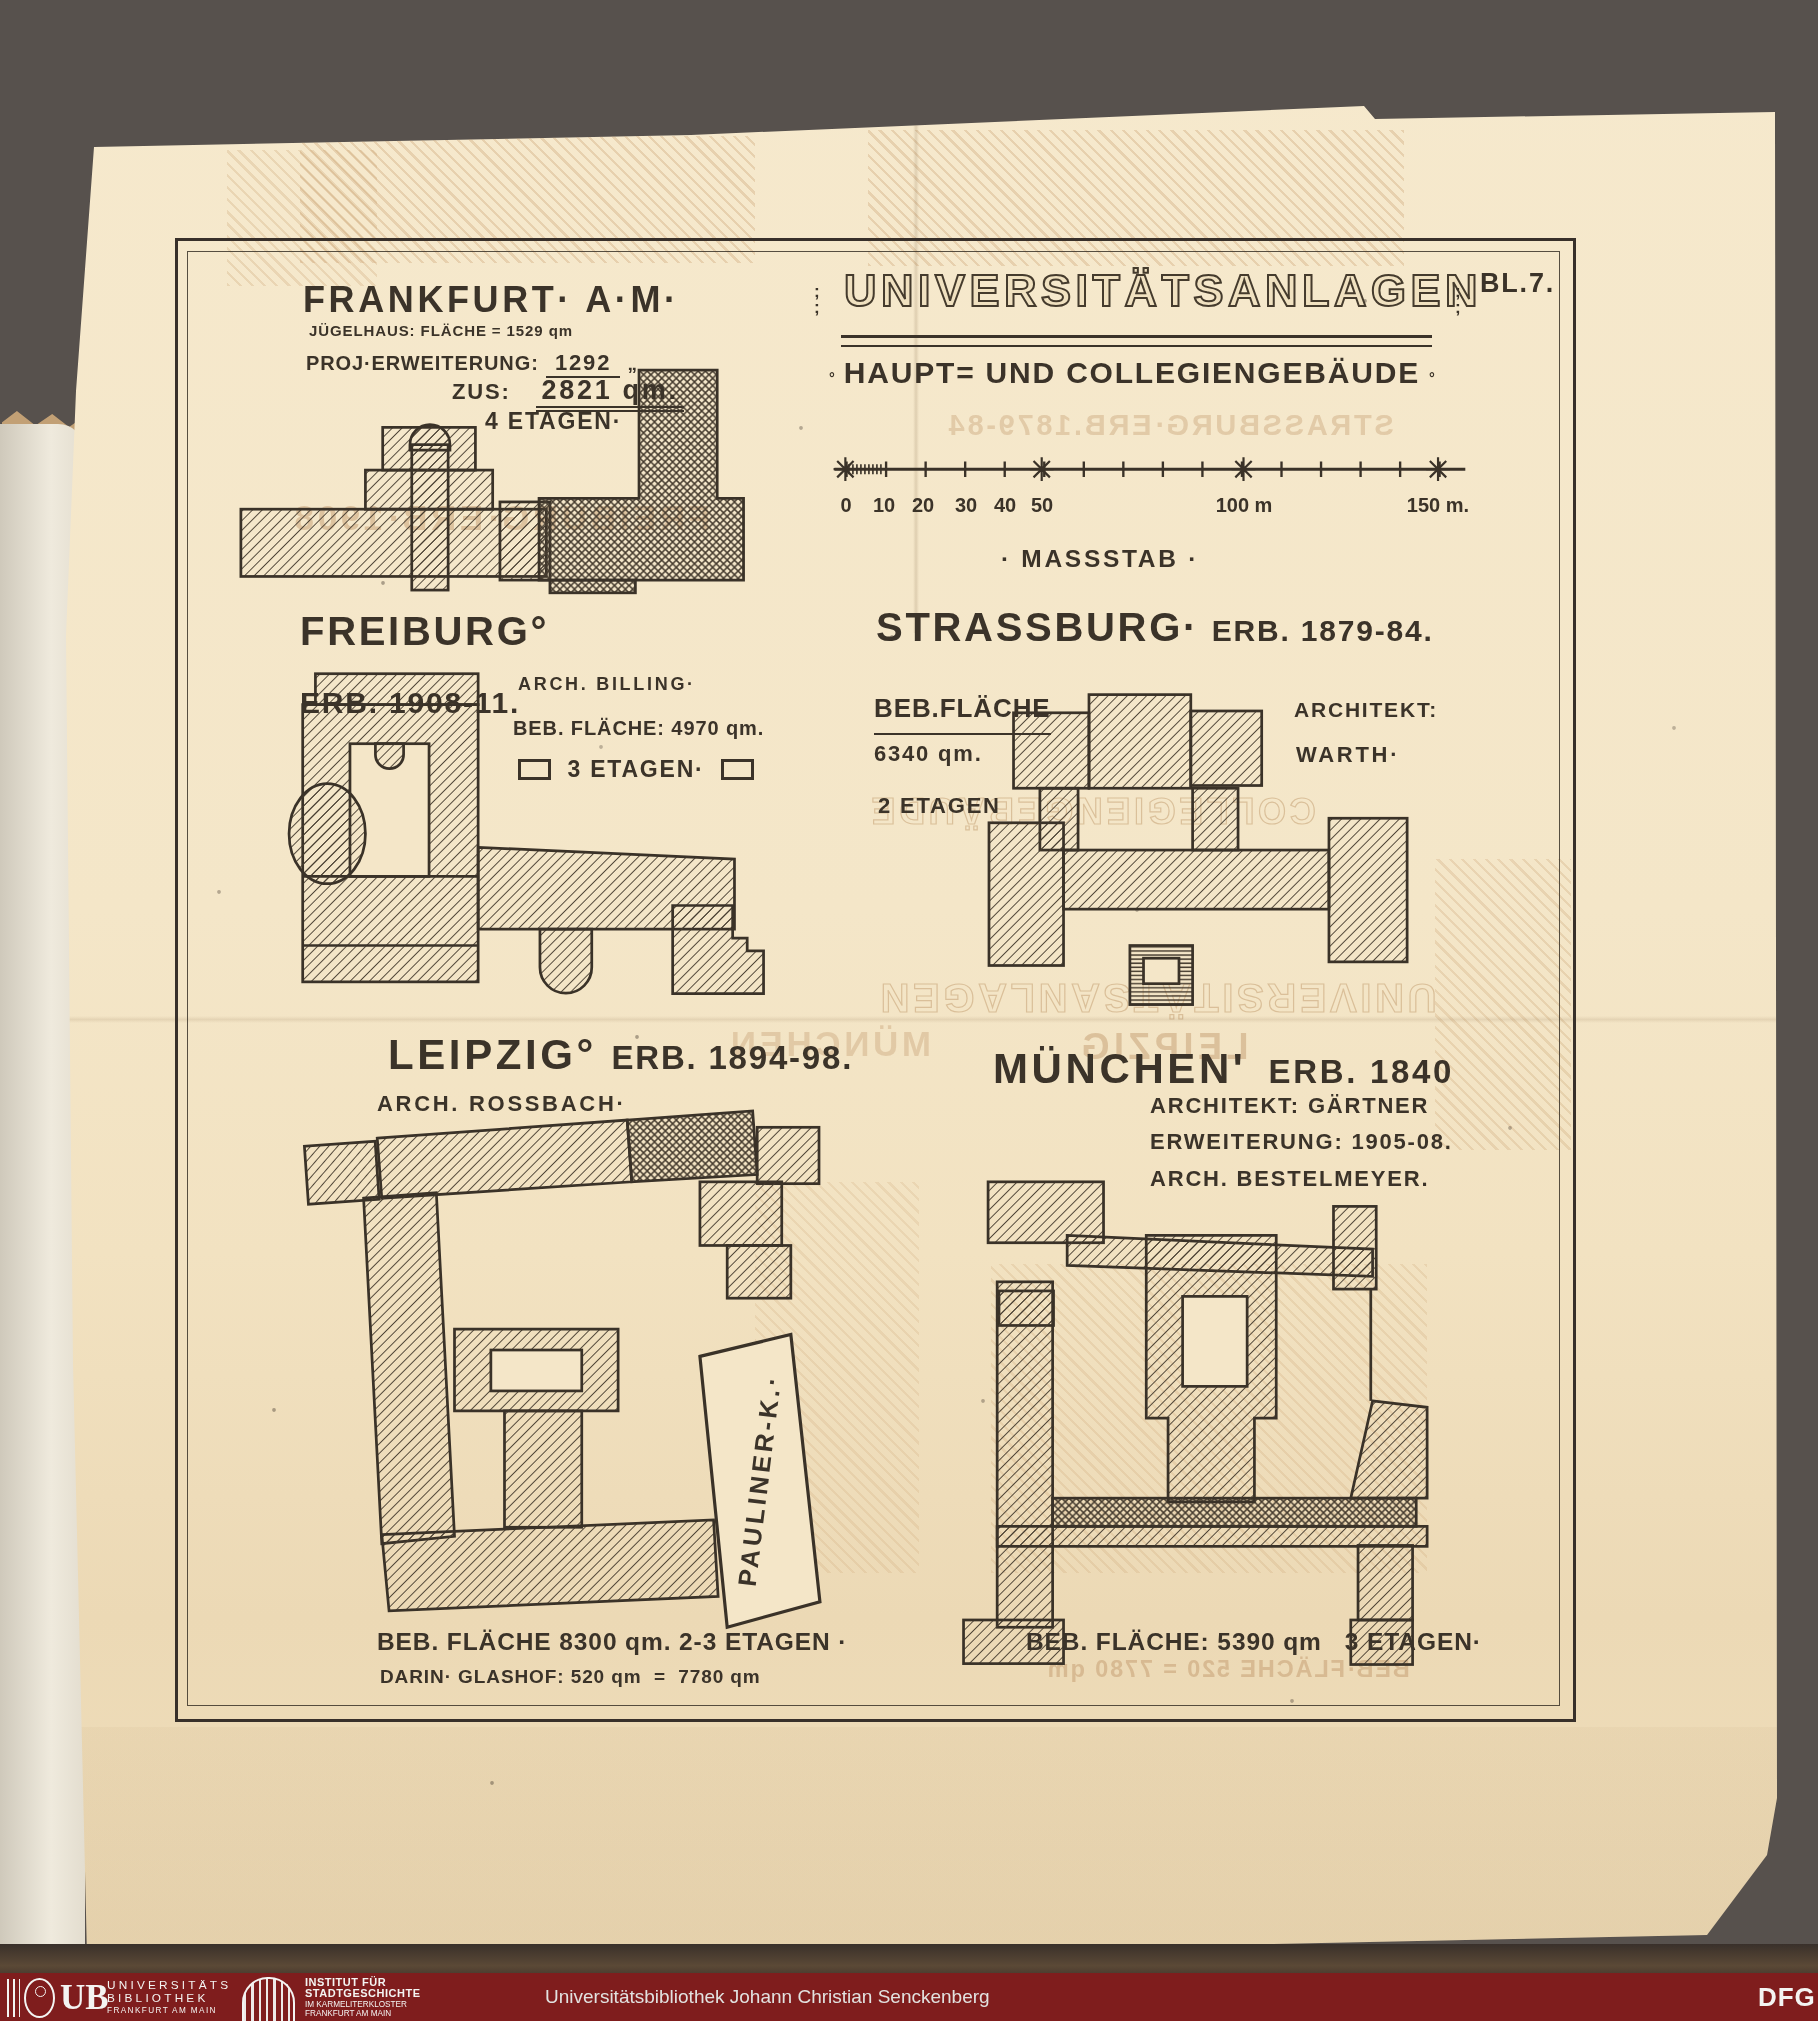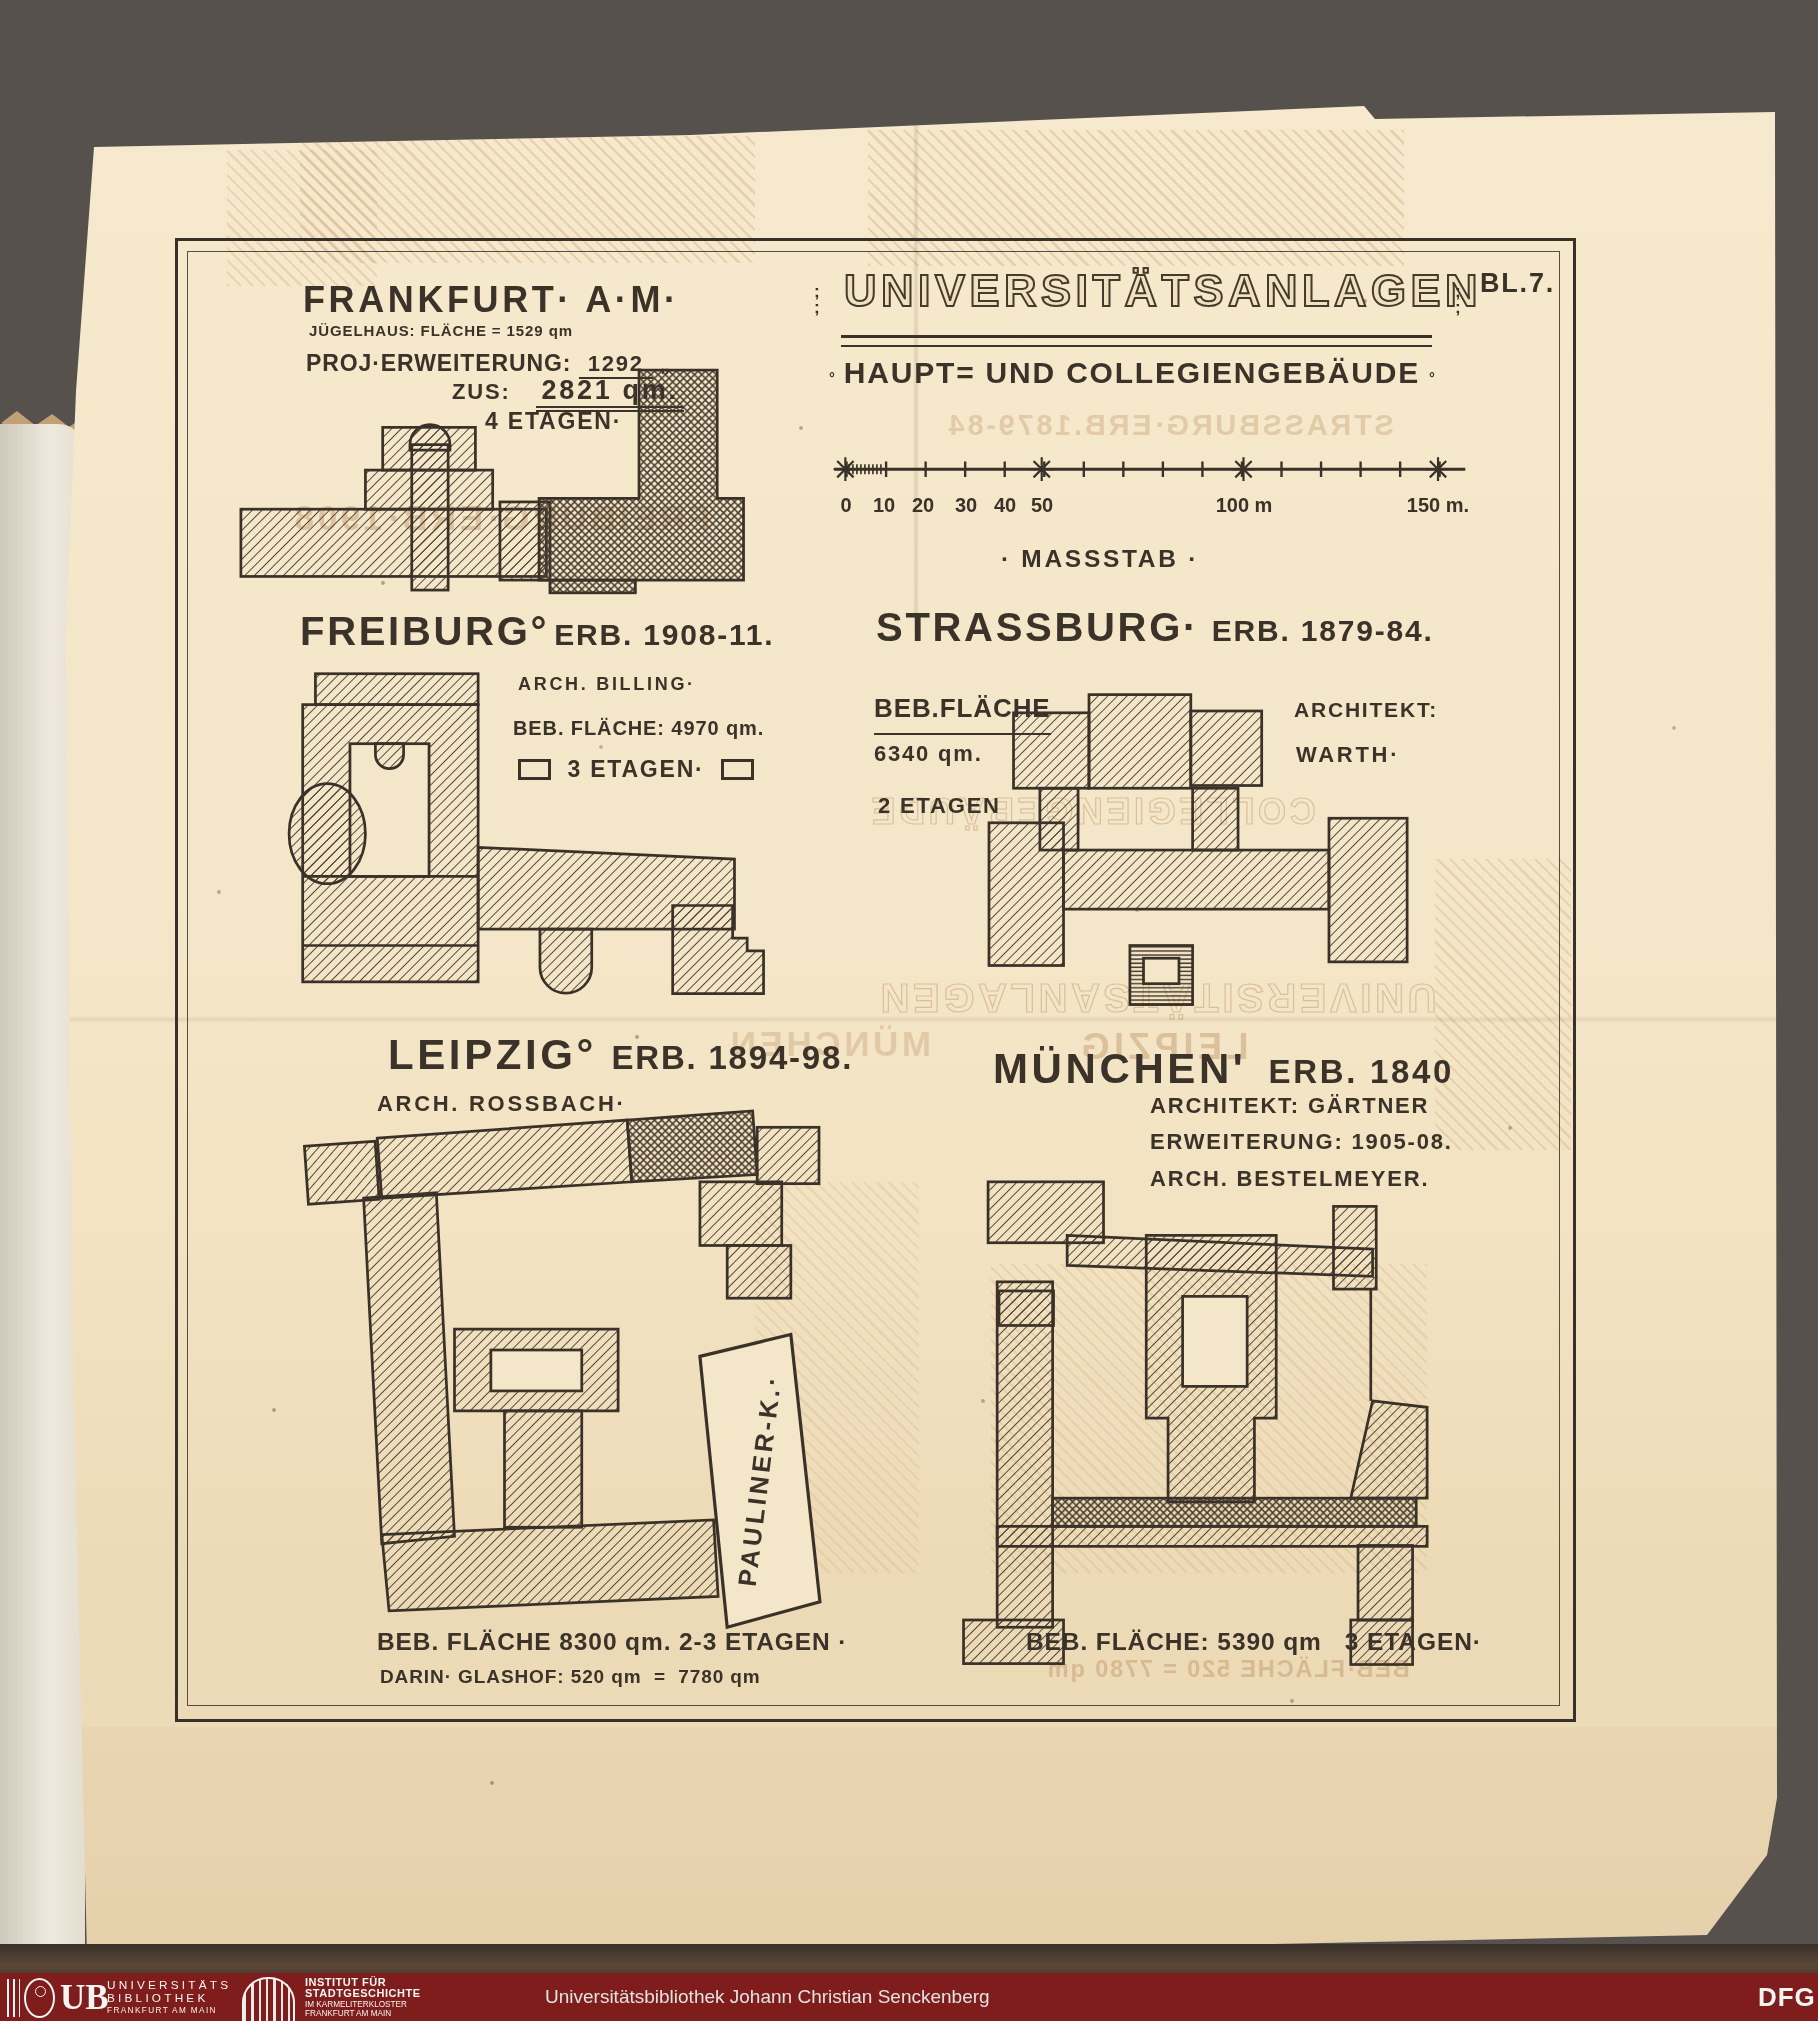--- a/index.html
+++ b/index.html
@@ -187,21 +187,21 @@
           <path transform="translate(1146,516)" d="M-13,0 H13 M0,-13 V13 M-9,-9 L9,9 M-9,9 L9,-9"></path>
           <path transform="translate(1368,516)" d="M-13,0 H13 M0,-13 V13 M-9,-9 L9,9 M-9,9 L9,-9"></path>
           <path transform="translate(1582,516)" d="M-13,0 H13 M0,-13 V13 M-9,-9 L9,9 M-9,9 L9,-9"></path>
         </g>
       </g>
     </svg>
 
     <div class="abs ht" style="left:303px;top:279px;font-size:36px;letter-spacing:3.6px;">FRANKFURT· A·M·</div>
     <div class="abs ht" style="left:309px;top:322px;font-size:15px;letter-spacing:0.9px;">JÜGELHAUS: FLÄCHE = 1529 qm</div>
     <div class="abs row" style="left:306px;top:350px;gap:7.3px;">
-      <span class="ht" style="font-size:23px;letter-spacing:0.9px;">PROJ·ERWEITERUNG:</span>
+      <span class="ht" style="font-size:20px;letter-spacing:0.9px;">PROJ·ERWEITERUNG:</span>
       <span class="ht u1" style="font-size:22px;letter-spacing:1.8px;padding:0 9px;">1292</span>
       <span class="ht" style="font-size:19px;">„</span>
     </div>
     <div class="abs row" style="left:452px;top:375px;gap:25.5px;">
       <span class="ht" style="font-size:22px;letter-spacing:1.8px;">ZUS:</span>
       <span class="ht u2" style="font-size:27px;letter-spacing:2.7px;padding:0 5.5px;">2821 qm.</span>
     </div>
     <div class="abs ht" style="left:485px;top:408px;font-size:23px;letter-spacing:1.8px;">4 ETAGEN·</div>
 
     <div class="abs side-mark" style="left:814px;top:284px;">;
@@ -220,21 +220,21 @@
     <div class="abs ht tick-label" style="left:846px;top:494px;">0</div>
     <div class="abs ht tick-label" style="left:884px;top:494px;">10</div>
     <div class="abs ht tick-label" style="left:923px;top:494px;">20</div>
     <div class="abs ht tick-label" style="left:966px;top:494px;">30</div>
     <div class="abs ht tick-label" style="left:1005px;top:494px;">40</div>
     <div class="abs ht tick-label" style="left:1042px;top:494px;">50</div>
     <div class="abs ht tick-label" style="left:1244px;top:494px;">100 m</div>
     <div class="abs ht tick-label" style="left:1438px;top:494px;">150 m.</div>
     <div class="abs ht" style="left:1100px;top:545px;transform:translateX(-50%);font-size:24.5px;letter-spacing:2.7px;">· MASSSTAB ·</div>
 
-    <div class="abs row" style="left:300px;top:609px;gap:5px;">
+    <div class="abs row" style="left:300px;top:609px;gap:32px;flex-direction:column;">
       <span class="ht" style="font-size:40px;letter-spacing:2.7px;">FREIBURG°</span>
       <span class="ht" style="font-size:30px;letter-spacing:1.8px;">ERB. 1908-11.</span>
     </div>
     <div class="abs ht" style="left:518px;top:674px;font-size:18px;letter-spacing:2.7px;">ARCH. BILLING·</div>
     <div class="abs ht" style="left:513px;top:717px;font-size:20px;letter-spacing:0.9px;">BEB. FLÄCHE: 4970 qm.</div>
     <div class="abs row" style="left:518px;top:756px;gap:16.4px;align-items:center;">
       <span class="mini-box"></span>
       <span class="ht" style="font-size:23px;letter-spacing:1.8px;">3 ETAGEN·</span>
       <span class="mini-box"></span>
     </div>

